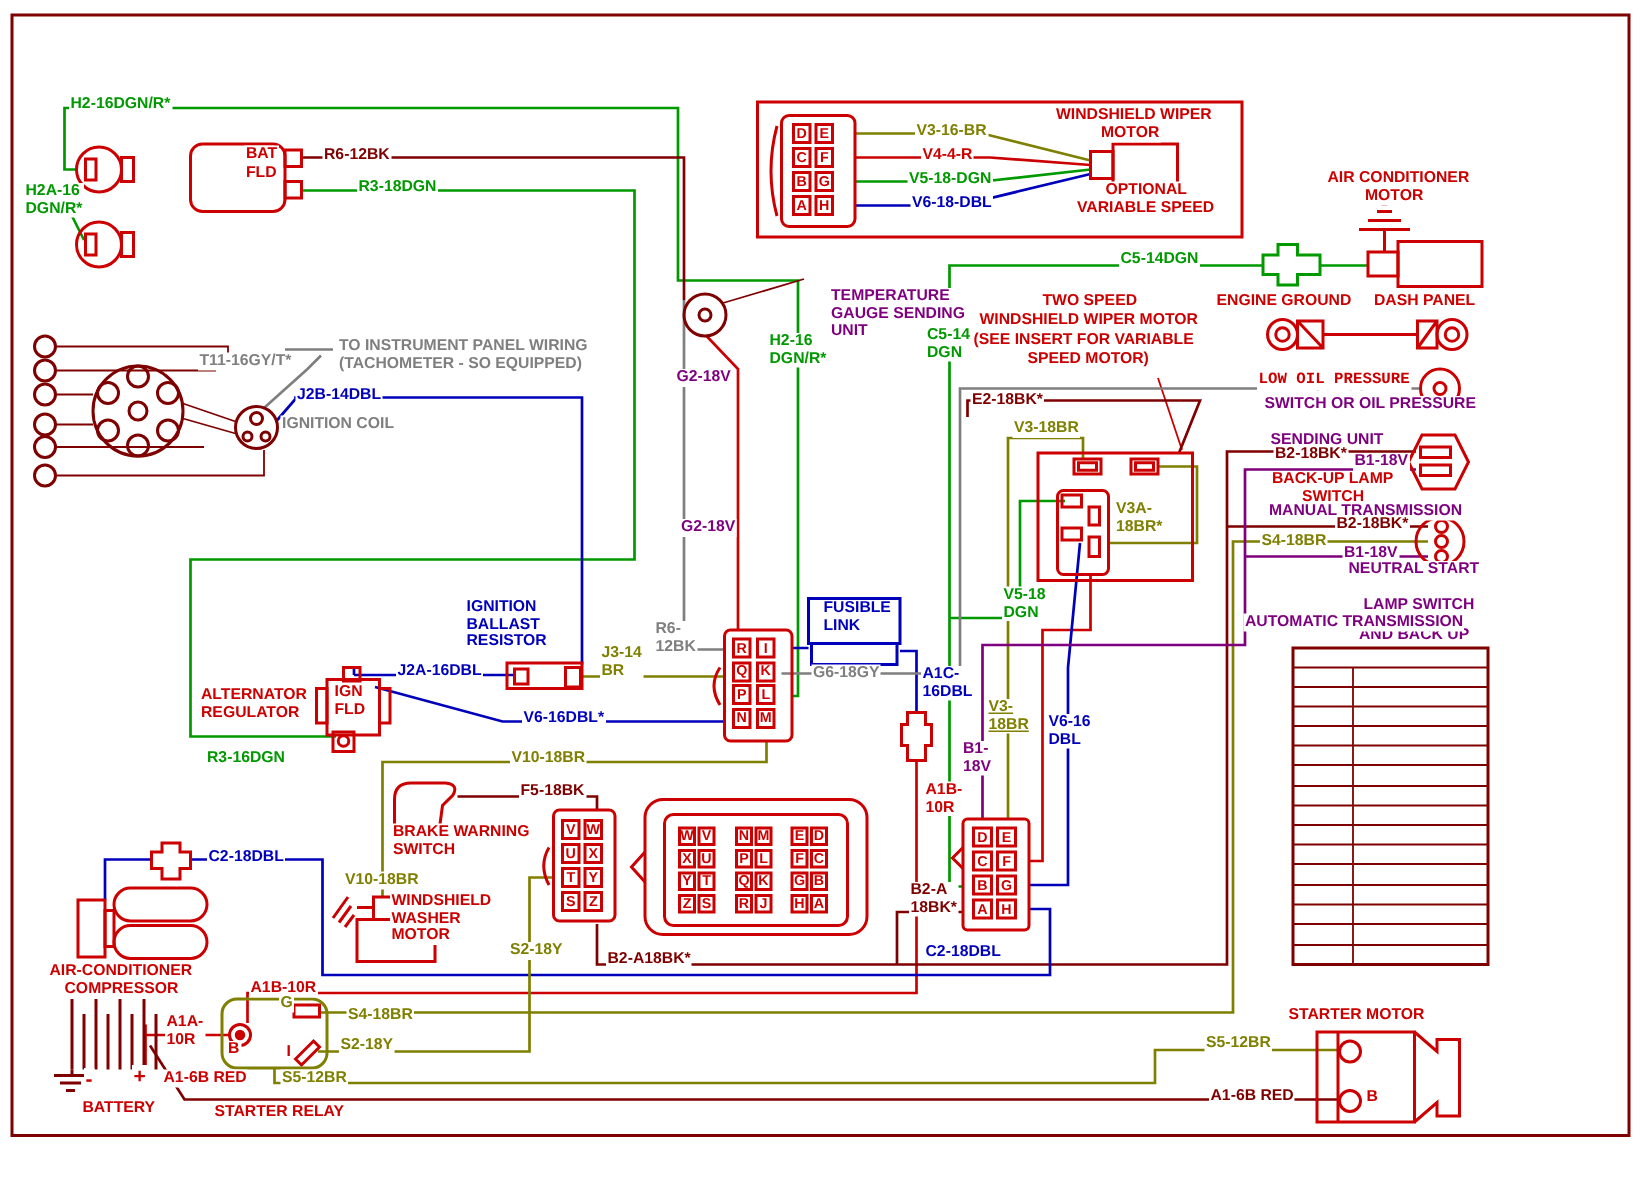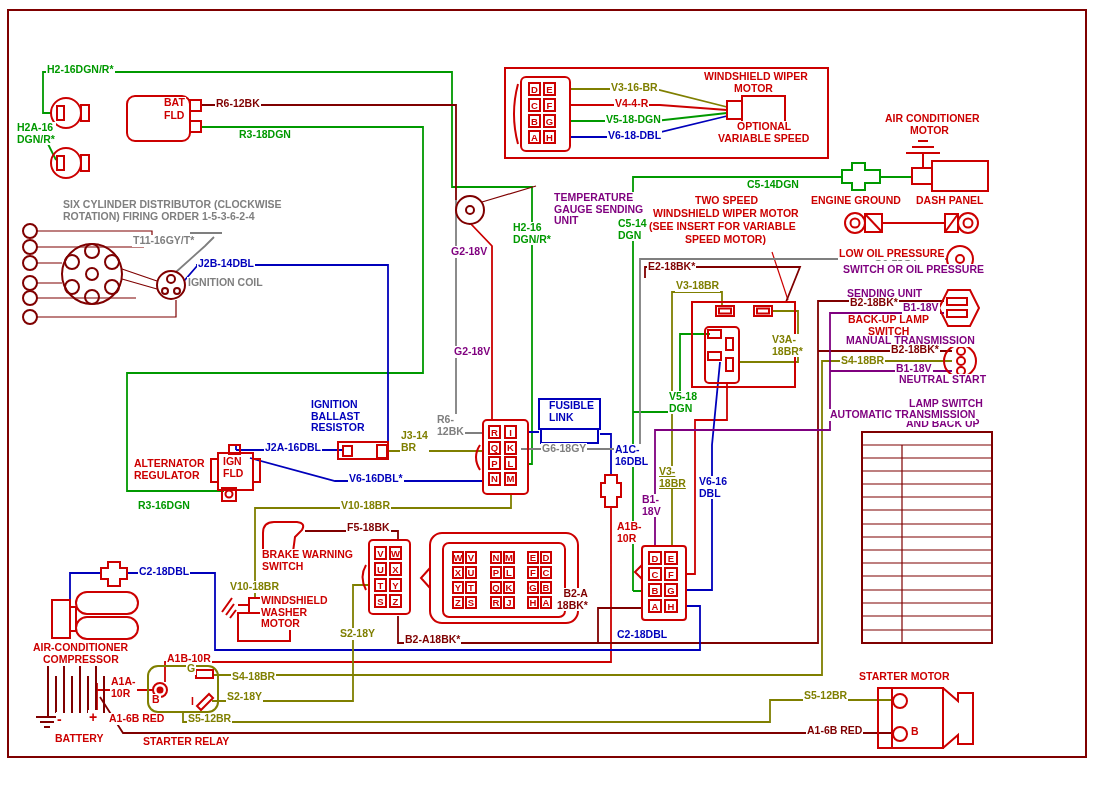--- a/index.html
+++ b/index.html
@@ -234,71 +234,71 @@
     <rect x="148" y="666" width="70" height="46" rx="10"></rect>
   </g>
 </svg>
 
 <div class="lbl" style="left: 46px; top: 64px; color: var(--c-green);">H2-16DGN/R*</div>
     <div class="lbl" style="left: 16px; top: 122px; color: var(--c-green);">H2A-16
 DGN/R*</div>
     <div class="lbl" style="left: 163px; top: 97px; color: var(--c-red);">BAT</div>
     <div class="lbl" style="left: 163px; top: 110px; color: var(--c-red);">FLD</div>
     <div class="lbl" style="left: 215px; top: 98px; color: var(--c-maroon);">R6-12BK</div>
-    <div class="lbl" style="left: 238px; top: 119px; color: var(--c-green); margin-top: 10px;">R3-18DGN</div>
-    <div class="lbl" style="left: 62px; top: 199px; color: var(--c-gray);">SIX CYLINDER DISTRIBUTOR (CLOCKWISE
-ROTATION)  FIRING ORDER  1-5-3-6-2-4</div>
+    <div class="lbl" style="left: 238px; top: 119px; color: var(--c-green);">R3-18DGN</div>
     <div class="lbl" style="left: 132px; top: 235px; color: var(--c-gray);">T11-16GY/T*</div>
+    <div class="lbl" style="left: 225px; top: 225px; color: var(--c-gray);">TO INSTRUMENT PANEL WIRING
+(TACHOMETER - SO EQUIPPED)</div>
     <div class="lbl" style="left: 197px; top: 258px; color: var(--c-blue);">J2B-14DBL</div>
     <div class="lbl" style="left: 187px; top: 277px; color: var(--c-gray);">IGNITION COIL</div>
     <div class="lbl" style="left: 610px; top: 82px; color: var(--c-olive);">V3-16-BR</div>
     <div class="lbl" style="left: 614px; top: 98px; color: var(--c-red);">V4-4-R</div>
     <div class="lbl" style="left: 605px; top: 114px; color: var(--c-green);">V5-18-DGN</div>
     <div class="lbl" style="left: 607px; top: 130px; color: var(--c-blue);">V6-18-DBL</div>
     <div class="lbl" style="left: 703px; top: 71px; color: var(--c-red);">WINDSHIELD WIPER</div>
     <div class="lbl" style="left: 733px; top: 83px; color: var(--c-red);">MOTOR</div>
     <div class="lbl" style="left: 736px; top: 121px; color: var(--c-red);">OPTIONAL</div>
     <div class="lbl" style="left: 717px; top: 133px; color: var(--c-red);">VARIABLE SPEED</div>
     <div class="lbl" style="left: 884px; top: 113px; color: var(--c-red);">AIR CONDITIONER</div>
     <div class="lbl" style="left: 909px; top: 125px; color: var(--c-red);">MOTOR</div>
-    <div class="lbl" style="left: 746px; top: 167px; color: var(--c-green); margin-top: 12px;">C5-14DGN</div>
+    <div class="lbl" style="left: 746px; top: 167px; color: var(--c-green);">C5-14DGN</div>
     <div class="lbl" style="left: 810px; top: 195px; color: var(--c-red);">ENGINE GROUND</div>
     <div class="lbl" style="left: 915px; top: 195px; color: var(--c-red);">DASH PANEL</div>
     <div class="lbl" style="left: 533px; top: 192px; color: var(--c-purple); margin-left: 20px;">TEMPERATURE
 GAUGE SENDING
 UNIT</div>
     <div class="lbl" style="left: 512px; top: 222px; color: var(--c-green);">H2-16
 DGN/R*</div>
     <div class="lbl" style="left: 450px; top: 246px; color: var(--c-purple);">G2-18V</div>
     <div class="lbl" style="left: 617px; top: 218px; color: var(--c-green);">C5-14
 DGN</div>
     <div class="lbl" style="left: 453px; top: 346px; color: var(--c-purple);">G2-18V</div>
     <div class="lbl" style="left: 694px; top: 195px; color: var(--c-red);">TWO SPEED</div>
     <div class="lbl" style="left: 652px; top: 208px; color: var(--c-red);">WINDSHIELD WIPER MOTOR</div>
     <div class="lbl" style="left: 648px; top: 221px; color: var(--c-red);">(SEE INSERT FOR VARIABLE</div>
     <div class="lbl" style="left: 684px; top: 234px; color: var(--c-red);">SPEED MOTOR)</div>
     <div class="lbl" style="left: 647px; top: 261px; color: var(--c-maroon);">E2-18BK*</div>
     <div class="lbl" style="left: 675px; top: 280px; color: var(--c-olive);">V3-18BR</div>
     <div class="lbl" style="left: 873px; top: 252px; color: var(--c-gray);">G6-18GY</div>
-    <div class="lbl" style="left: 838px; top: 248px; color: var(--c-red);">LOW OIL PRESSURE</div>
+    <div class="lbl" style="left: 838px; top: 248px; color: var(--c-red); font-family: Liberation Mono, monospace;">LOW OIL PRESSURE</div>
     <div class="lbl" style="left: 842px; top: 264px; color: var(--c-purple);">SWITCH OR OIL PRESSURE</div>
     <div class="lbl" style="left: 846px; top: 288px; color: var(--c-purple);">SENDING UNIT</div>
     <div class="lbl" style="left: 849px; top: 297px; color: var(--c-maroon);">B2-18BK*</div>
     <div class="lbl" style="left: 902px; top: 302px; color: var(--c-purple);">B1-18V</div>
     <div class="lbl" style="left: 847px; top: 314px; color: var(--c-red);">BACK-UP LAMP</div>
     <div class="lbl" style="left: 867px; top: 326px; color: var(--c-red);">SWITCH</div>
     <div class="lbl" style="left: 845px; top: 335px; color: var(--c-purple);">MANUAL TRANSMISSION</div>
     <div class="lbl" style="left: 890px; top: 344px; color: var(--c-maroon);">B2-18BK*</div>
     <div class="lbl" style="left: 840px; top: 355px; color: var(--c-olive);">S4-18BR</div>
     <div class="lbl" style="left: 895px; top: 363px; color: var(--c-purple);">B1-18V</div>
     <div class="lbl" style="left: 898px; top: 374px; color: var(--c-purple);">NEUTRAL START</div>
     <div class="lbl" style="left: 905px; top: 386px; color: var(--c-purple); margin-top: 32px;">AND BACK UP</div>
     <div class="lbl" style="left: 908px; top: 398px; color: var(--c-purple);">LAMP SWITCH</div>
     <div class="lbl" style="left: 829px; top: 409px; color: var(--c-purple);">AUTOMATIC TRANSMISSION</div>
-    <div class="lbl" style="left: 743px; top: 334px; color: var(--c-olive); margin-left: 28px;">V3A-
+    <div class="lbl" style="left: 743px; top: 334px; color: var(--c-olive);">V3A-
 18BR*</div>
     <div class="lbl" style="left: 668px; top: 391px; color: var(--c-green);">V5-18
 DGN</div>
     <div class="lbl" style="left: 310px; top: 399px; color: var(--c-blue);">IGNITION
 BALLAST
 RESISTOR</div>
     <div class="lbl" style="left: 264px; top: 442px; color: var(--c-blue);">J2A-16DBL</div>
     <div class="lbl" style="left: 133px; top: 458px; color: var(--c-red);">ALTERNATOR
 REGULATOR</div>
     <div class="lbl" style="left: 222px; top: 456px; color: var(--c-red);">IGN
@@ -316,21 +316,21 @@
     <div class="lbl" style="left: 348px; top: 473px; color: var(--c-blue);">V6-16DBL*</div>
     <div class="lbl" style="left: 340px; top: 500px; color: var(--c-olive);">V10-18BR</div>
     <div class="lbl" style="left: 616px; top: 521px; color: var(--c-red);">A1B-
 10R</div>
     <div class="lbl" style="left: 641px; top: 494px; color: var(--c-purple);">B1-
 18V</div>
     <div class="lbl" style="left: 658px; top: 466px; color: var(--c-olive); text-decoration: underline;">V3-
 18BR</div>
     <div class="lbl" style="left: 698px; top: 476px; color: var(--c-blue);">V6-16
 DBL</div>
-    <div class="lbl" style="left: 556px; top: 588px; color: var(--c-maroon); text-align: right;">B2-A
+    <div class="lbl" style="left: 606px; top: 588px; color: var(--c-maroon);">B2-A
 18BK*</div>
     <div class="lbl" style="left: 616px; top: 629px; color: var(--c-blue);">C2-18DBL</div>
     <div class="lbl" style="left: 404px; top: 634px; color: var(--c-maroon);">B2-A18BK*</div>
     <div class="lbl" style="left: 339px; top: 628px; color: var(--c-olive);">S2-18Y</div>
     <div class="lbl" style="left: 346px; top: 522px; color: var(--c-maroon);">F5-18BK</div>
     <div class="lbl" style="left: 261px; top: 549px; color: var(--c-red);">BRAKE WARNING
 SWITCH</div>
     <div class="lbl" style="left: 229px; top: 581px; color: var(--c-olive);">V10-18BR</div>
     <div class="lbl" style="left: 260px; top: 595px; color: var(--c-red);">WINDSHIELD
 WASHER

